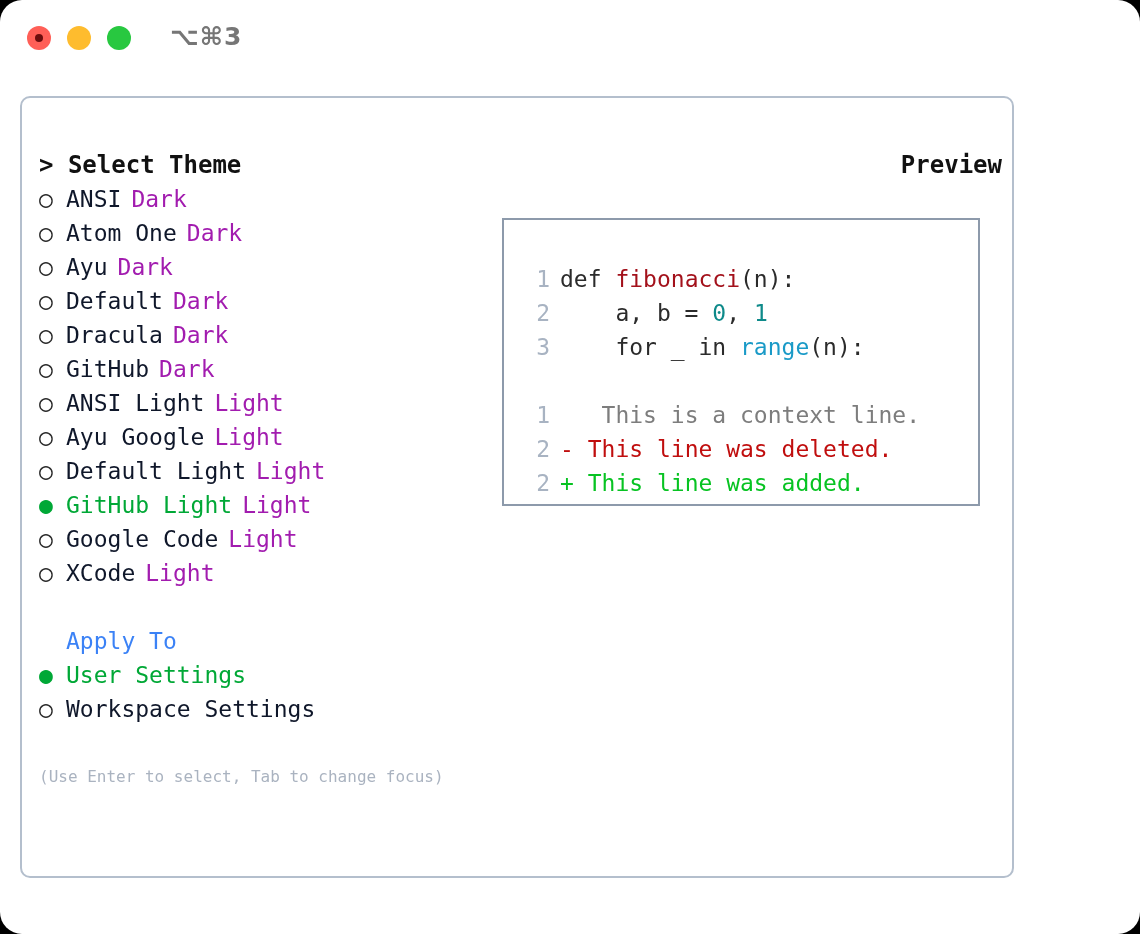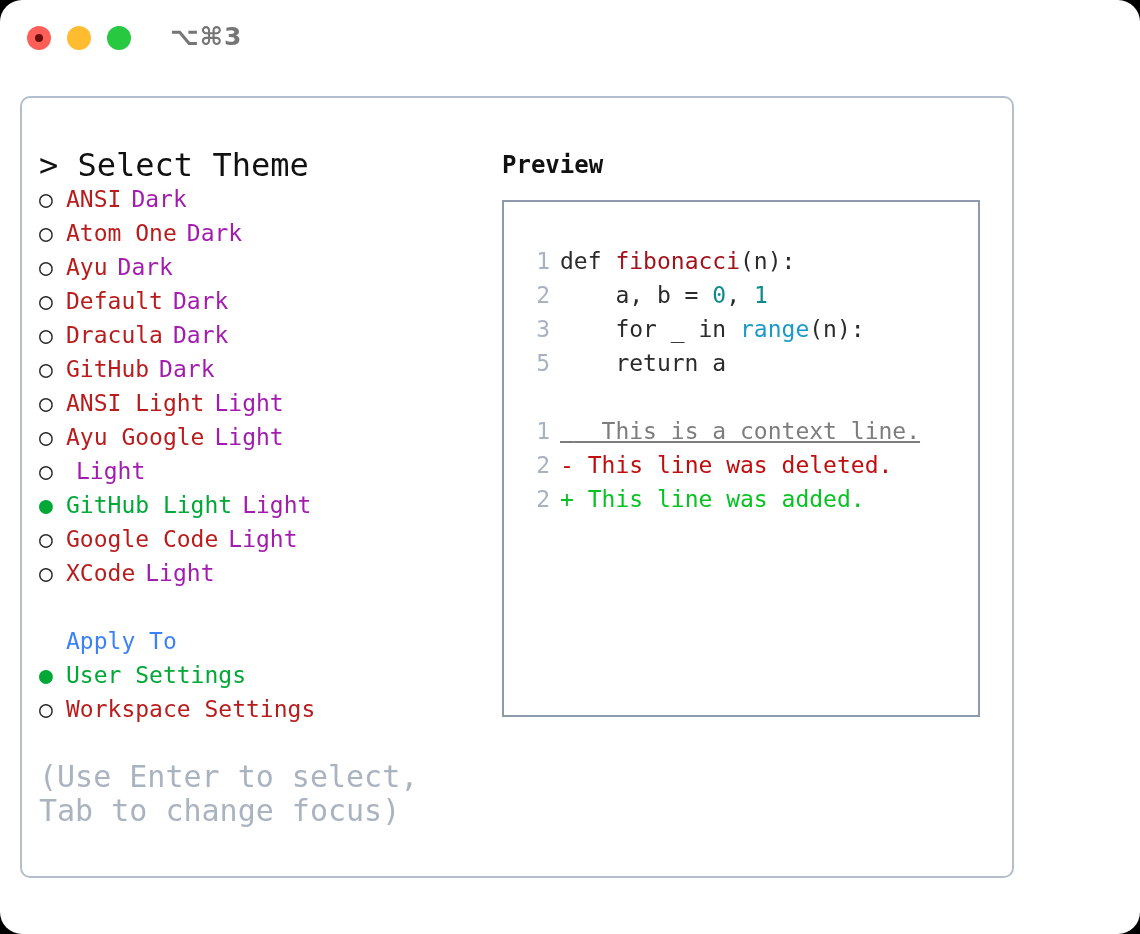--- a/index.html
+++ b/index.html
@@ -91,22 +91,22 @@
   }
   .right-col {
     position: absolute;
     left: 480px;
     top: 50px;
     width: 500px;
   }
 
   
   .section-title {
-    font-size: 32px;
-    font-weight: normal;
+    font-size: 24px;
+    font-weight: bold;
     color: #111111;
     height: 34px;
     line-height: 34px;
     white-space: pre;
   }
   .row {
     height: 34px;
     line-height: 34px;
     font-size: 23px;
     color: #2b2b2b;
@@ -116,57 +116,58 @@
   }
   .marker {
     display: inline-block;
     width: 27px;
     flex: 0 0 27px;
     font-size: 23px;
     line-height: 34px;
   }
   .marker.off { color: #2b2b2b; }
   .marker.on  { color: #00a836; }
-  .row-label  { color: #b91c1c; }
+  .row-label  { color: #0f172a; }
   .row.selected .row-label { color: #00a836; }
   .badge {
     color: #a21caf;
     margin-left: 10px;
   }
 
   .group-title {
     height: 34px;
     line-height: 34px;
     font-size: 23px;
     color: #3b82f6;
     padding-left: 27px;
     white-space: pre;
   }
   .spacer { height: 34px; }
 
   .hint {
-    font-size: 30px;
+    font-size: 16px;
     color: #aab3c0;
     line-height: 34px;
     width: 410px;
     white-space: pre-wrap;
   }
 
   
   .preview-title {
     font-size: 24px;
     font-weight: bold;
     color: #111111;
     height: 34px;
     line-height: 34px;
+    text-align: right;
   }
   .preview-box {
-    margin-top: 18px;
+    margin-top: 36px;
     width: 478px;
-    height: 517px;
+    height: 288px;
     border: 2px solid #8d9aab;
     box-sizing: border-box;
     background: #ffffff;
     padding: 42px 18px 0 16px;
   }
   .code-line {
     height: 34px;
     line-height: 34px;
     font-size: 23px;
     white-space: pre;
@@ -178,21 +179,21 @@
     text-align: right;
     color: #a8b3c2;
     margin-right: 10px;
   }
   .kw      { color: #2b2b2b; }
   .fn      { color: #a3111b; }
   .num     { color: #0e8a8a; }
   .builtin { color: #1a9ac7; }
   .blank   { height: 34px; }
 
-  .diff-context { color: #7d7d7d; text-decoration: underline; }
+  .diff-context { color: #7d7d7d; }
   .diff-del     { color: #c00e0e; }
   .diff-add     { color: #07c322; }
 </style>
 </head>
 <body>
 
 <div class="window">
 
   <div class="titlebar">
     <div class="lights">
@@ -209,21 +210,21 @@
       <div class="section-title">&gt; Select Theme</div>
       <div id="theme-list">
           <div class="row"><span class="marker off">○</span><span class="row-label">ANSI</span><span class="badge">Dark</span></div>
           <div class="row"><span class="marker off">○</span><span class="row-label">Atom One</span><span class="badge">Dark</span></div>
           <div class="row"><span class="marker off">○</span><span class="row-label">Ayu</span><span class="badge">Dark</span></div>
           <div class="row"><span class="marker off">○</span><span class="row-label">Default</span><span class="badge">Dark</span></div>
           <div class="row"><span class="marker off">○</span><span class="row-label">Dracula</span><span class="badge">Dark</span></div>
           <div class="row"><span class="marker off">○</span><span class="row-label">GitHub</span><span class="badge">Dark</span></div>
           <div class="row"><span class="marker off">○</span><span class="row-label">ANSI Light</span><span class="badge">Light</span></div>
           <div class="row"><span class="marker off">○</span><span class="row-label">Ayu Google</span><span class="badge">Light</span></div>
-          <div class="row"><span class="marker off">○</span><span class="badge">Light</span></div>
+          <div class="row"><span class="marker off">○</span><span class="row-label">Default Light</span><span class="badge">Light</span></div>
           <div class="row selected"><span class="marker on">●</span><span class="row-label">GitHub Light</span><span class="badge">Light</span></div>
           <div class="row"><span class="marker off">○</span><span class="row-label">Google Code</span><span class="badge">Light</span></div>
           <div class="row"><span class="marker off">○</span><span class="row-label">XCode</span><span class="badge">Light</span></div>
         </div>
 
       <div class="spacer"></div>
 
       <div class="group-title">Apply To</div>
       <div id="apply-list">
           <div class="row selected"><span class="marker on">●</span><span class="row-label">User Settings</span></div>
@@ -235,21 +236,20 @@
       <div class="hint">(Use Enter to select, Tab to change focus)</div>
     </div>
 
     <div class="right-col">
       <div class="preview-title">Preview</div>
       <div class="preview-box">
         <div id="code-block">
             <div class="code-line"><span class="ln">1</span><span class="kw">def </span><span class="fn">fibonacci</span><span class="kw">(n):</span></div>
             <div class="code-line"><span class="ln">2</span><span class="kw">    a, b = </span><span class="num">0</span><span class="kw">, </span><span class="num">1</span></div>
             <div class="code-line"><span class="ln">3</span><span class="kw">    for _ in </span><span class="builtin">range</span><span class="kw">(n):</span></div>
-            <div class="code-line"><span class="ln">5</span><span class="kw">    return a</span></div>
           </div>
         <div class="blank"></div>
         <div id="diff-block">
             <div class="code-line"><span class="ln">1</span><span class="diff-context"> </span><span class="diff-context">  This is a context line.</span></div>
             <div class="code-line"><span class="ln">2</span><span class="diff-del">-</span><span class="diff-del"> This line was deleted.</span></div>
             <div class="code-line"><span class="ln">2</span><span class="diff-add">+</span><span class="diff-add"> This line was added.</span></div>
           </div>
       </div>
     </div>
 

